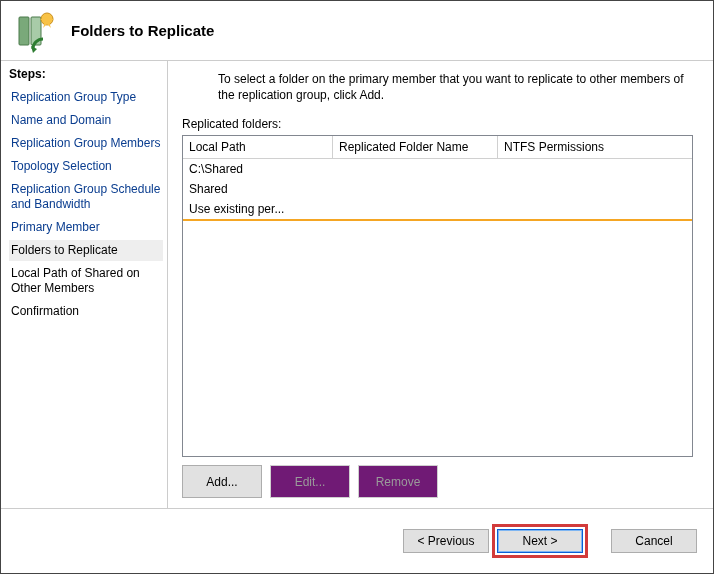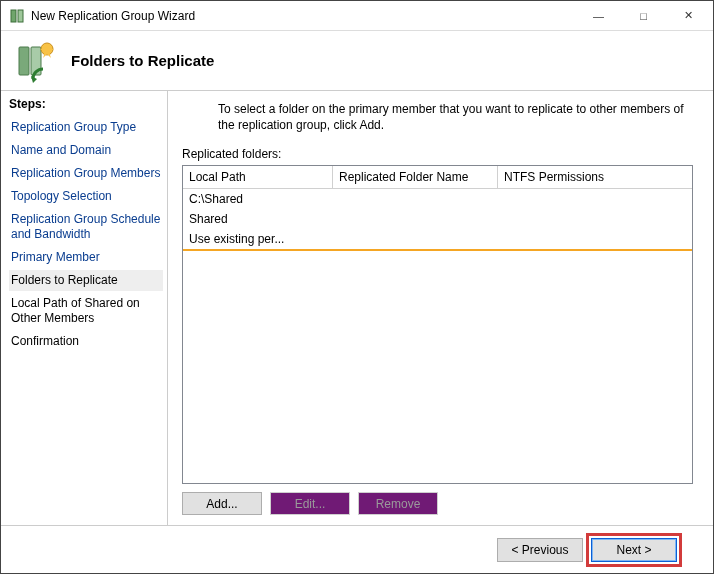--- a/index.html
+++ b/index.html
@@ -112,35 +112,35 @@
   .col0 { width: 150px; }
   .col1 { width: 165px; }
   .col2 { width: 140px; }
   .btnrow {
     margin-top: 8px;
     display: flex;
     gap: 8px;
   }
   .btn {
     min-width: 80px;
-    height: 23px;
+    height: 33px;
     border: 1px solid #adadad;
     background: #e1e1e1;
     font-size: 12px;
     font-family: inherit;
     cursor: default;
     padding: 4px 10px;
   }
   .btn:disabled, .btn.disabled {
     color: #9a9a9a;
     background: #701a75;
     border-color: #cfcfcf;
   }
   .footer {
-    height: 48px;
+    height: 65px;
     border-top: 1px solid #ccc;
     display: flex;
     align-items: center;
     justify-content: flex-end;
     padding: 0 16px;
     gap: 8px;
   }
   .footer .navbtn {
     min-width: 86px;
     height: 24px;
@@ -156,32 +156,20 @@
     border: 1.5px solid #0a5fd6;
     box-shadow: 0 0 0 1px #7fb6f2 inset;
   }
   .spacer { width: 12px; }
 </style>
 </head>
 <body>
 
 <div class="window">
 
-  <div class="titlebar">
-    <span class="icon">
-      <svg width="16" height="16" viewBox="0 0 16 16">
-        <rect x="2" y="2" width="5" height="12" fill="#6fa56b" stroke="#3d6e3a"></rect>
-        <rect x="9" y="2" width="5" height="12" fill="#9ec79a" stroke="#3d6e3a"></rect>
-      </svg>
-    </span>
-    <span class="title">New Replication Group Wizard</span>
-    <span class="winbtn">—</span>
-    <span class="winbtn">□</span>
-    <span class="winbtn">✕</span>
-  </div>
 
   <div class="header">
     <span class="header-icon">
       <svg width="44" height="44" viewBox="0 0 44 44">
         <rect x="6" y="8" width="10" height="28" rx="1" fill="#7aa97a" stroke="#4a7a4a"></rect>
         <rect x="18" y="8" width="10" height="28" rx="1" fill="#a8cba8" stroke="#4a7a4a"></rect>
         <path d="M30 30 A10 10 0 0 0 20 40" fill="none" stroke="#2e7d32" stroke-width="3" marker-end=""></path>
         <polygon points="18,37 24,40 20,44" fill="#2e7d32"></polygon>
         <circle cx="34" cy="10" r="6" fill="#f8c246" stroke="#c98f1e"></circle>
         <path d="M34 4 L35 10 L41 10 L36 13 L38 19 L34 15 L30 19 L32 13 L27 10 L33 10 Z" fill="#f8c246"></path>
@@ -228,15 +216,16 @@
         <button class="btn disabled" disabled="">Edit...</button>
         <button class="btn disabled" disabled="">Remove</button>
       </div>
     </div>
   </div>
 
   <div class="footer">
     <button class="navbtn">&lt; Previous</button>
     <button class="navbtn highlight">Next &gt;</button>
     <span class="spacer"></span>
+    <button class="navbtn">Cancel</button>
   </div>
 
 </div>
 
 </body></html>

